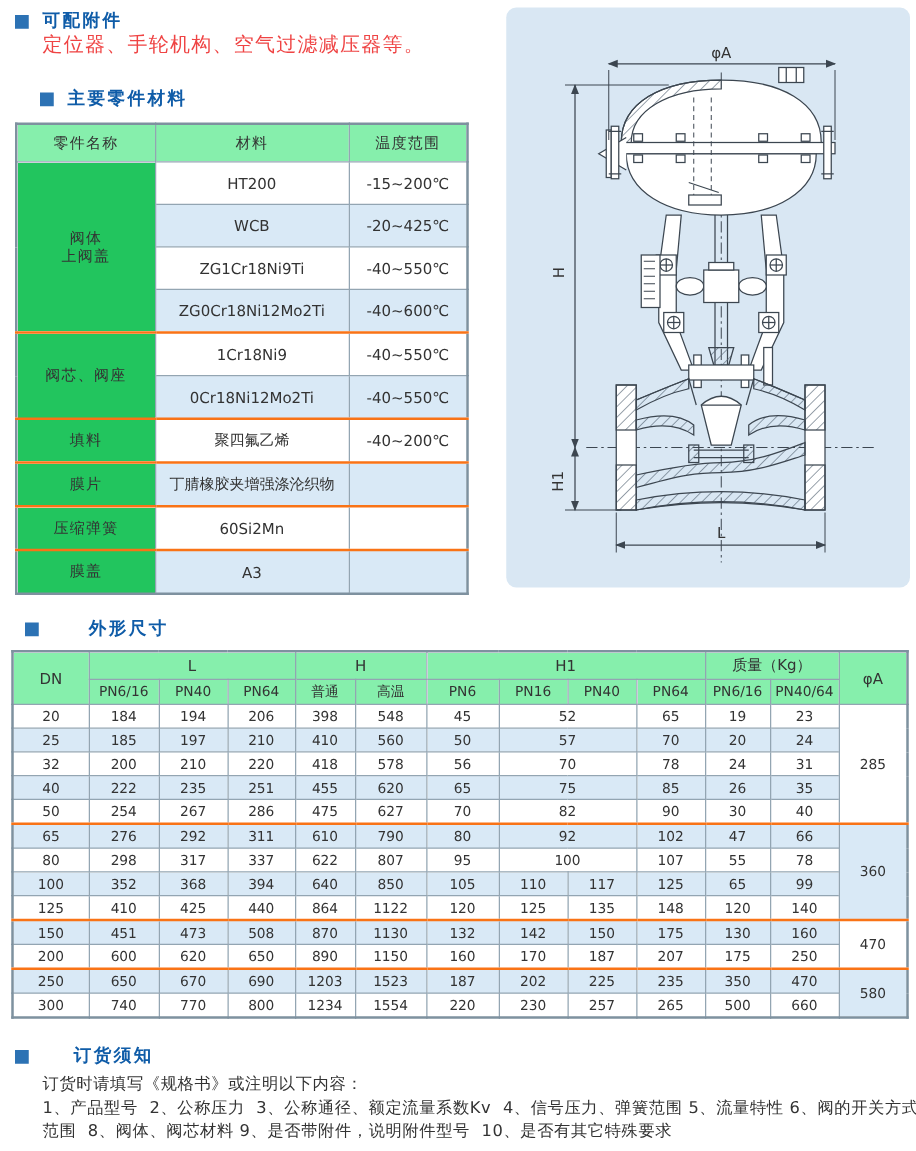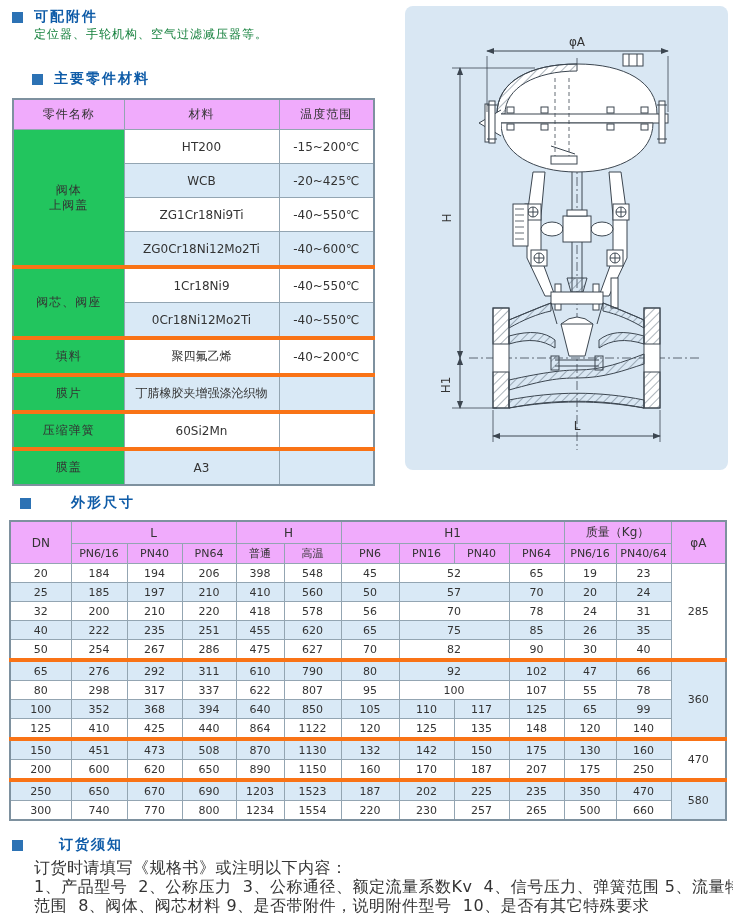--- a/index.html
+++ b/index.html
@@ -4,29 +4,29 @@
 <style>
   html,body{margin:0;padding:0;background:#fff;}
   .page{
     position:relative;width:733px;height:921px;background:#fff;overflow:hidden;
     font-family:"DejaVu Sans","Liberation Sans",sans-serif;color:#333;
   }
   
   .sec-heading{position:absolute;display:flex;align-items:center;gap:11px;}
   .sec-heading .bullet{width:11px;height:11px;background:#2c72b4;flex:0 0 auto;}
   .sec-heading .ht{font-size:14px;font-weight:bold;color:#0f5ca8;letter-spacing:2px;margin:0;}
-  .body-text{position:absolute;font-size:12px;color:#15803d;letter-spacing:1px;margin:0;}
+  .body-text{position:absolute;font-size:16px;color:#ef4444;letter-spacing:1px;margin:0;}
 
   
   table{border-collapse:collapse;table-layout:fixed;position:absolute;}
   th,td{border:1px solid #93a5b2;text-align:center;vertical-align:middle;padding:0;
         font-weight:normal;color:#333;background:#fff;overflow:hidden;}
-  thead th{background:#f0abfc;}
+  thead th{background:#86efac;}
   tr.alt td{background:#d9e9f6;}
-  tr.group-start td, tr.group-start th{border-top:4px solid #f97316;}
+  tr.group-start td, tr.group-start th{border-top:2px solid #f97316;}
 
   
   .mat{left:12px;top:98px;width:361px;border:2px solid #7e919f;font-size:12px;}
   .mat thead th{height:29px;font-size:12px;letter-spacing:1px;}
   .mat td{height:33px;}
   .mat td.name-col{background:#22c55e;letter-spacing:1px;line-height:1.25;}
 
   
   .dims{left:9px;top:520px;width:716px;border:2px solid #7e919f;font-size:11px;}
   .dims thead tr:first-child th{height:21px;font-size:12px;}
@@ -34,21 +34,21 @@
   .dims td{height:18px;}
   .dims td.phia-w{background:#fff;}
   .dims td.phia-a{background:#d9e9f6;}
 
   
   .drawing-panel{position:absolute;left:405px;top:6px;width:323px;height:464px;
                  background:#d9e7f3;border-radius:8px;}
   .drawing-panel svg{display:block;}
 
   
-  .order-line{position:absolute;left:34px;font-size:16px;letter-spacing:0.5px;
+  .order-line{position:absolute;left:34px;font-size:13px;letter-spacing:0.5px;
               margin:0;white-space:pre;color:#333;}
 </style>
 </head>
 <body>
 
 <div class="page">
 
   <div class="sec-heading" style="left:12px;top:8px;">
     <span class="bullet"></span>
     <h2 class="ht">可配附件</h2>

